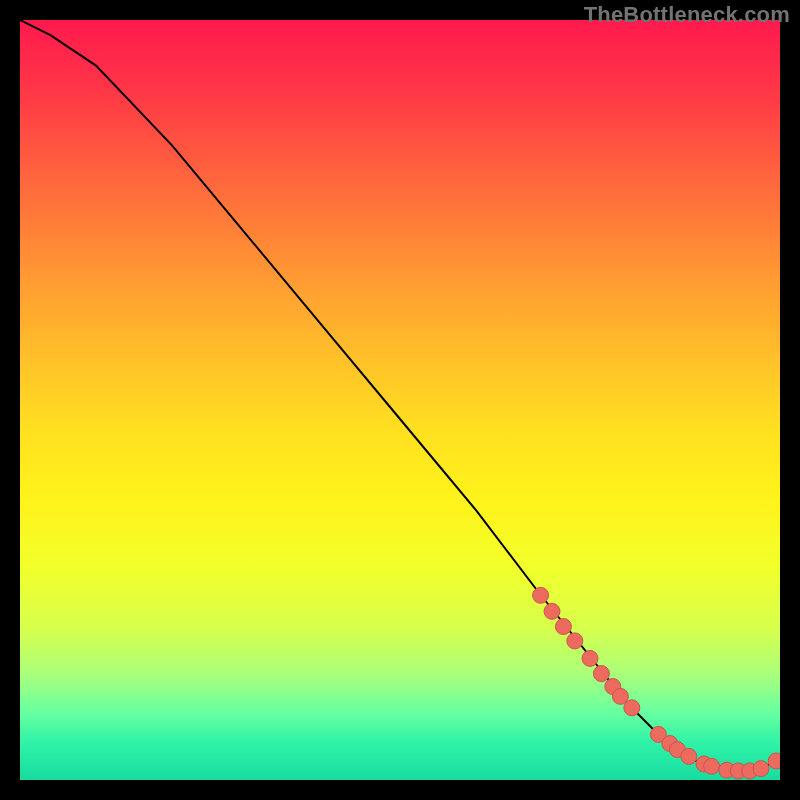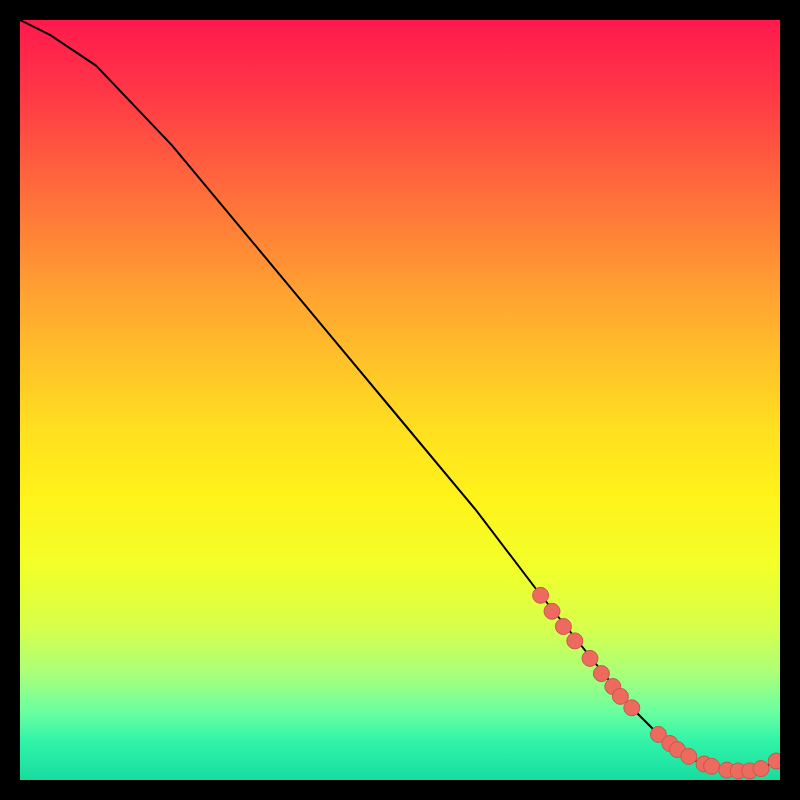--- a/index.html
+++ b/index.html
@@ -80,14 +80,15 @@
         <circle cx="684.0" cy="744.0" r="8" fill="#ec6a5e" stroke="#c9564c" stroke-width="1"></circle>
         <circle cx="691.6" cy="746.3" r="8" fill="#ec6a5e" stroke="#c9564c" stroke-width="1"></circle>
         <circle cx="706.8" cy="750.1" r="8" fill="#ec6a5e" stroke="#c9564c" stroke-width="1"></circle>
         <circle cx="718.2" cy="750.9" r="8" fill="#ec6a5e" stroke="#c9564c" stroke-width="1"></circle>
         <circle cx="729.6" cy="750.9" r="8" fill="#ec6a5e" stroke="#c9564c" stroke-width="1"></circle>
         <circle cx="741.0" cy="748.6" r="8" fill="#ec6a5e" stroke="#c9564c" stroke-width="1"></circle>
         <circle cx="756.2" cy="741.0" r="8" fill="#ec6a5e" stroke="#c9564c" stroke-width="1"></circle>
       </g>
   </svg>
 
+  <div class="watermark">TheBottleneck.com</div>
 
 </div>
 
 </body></html>

